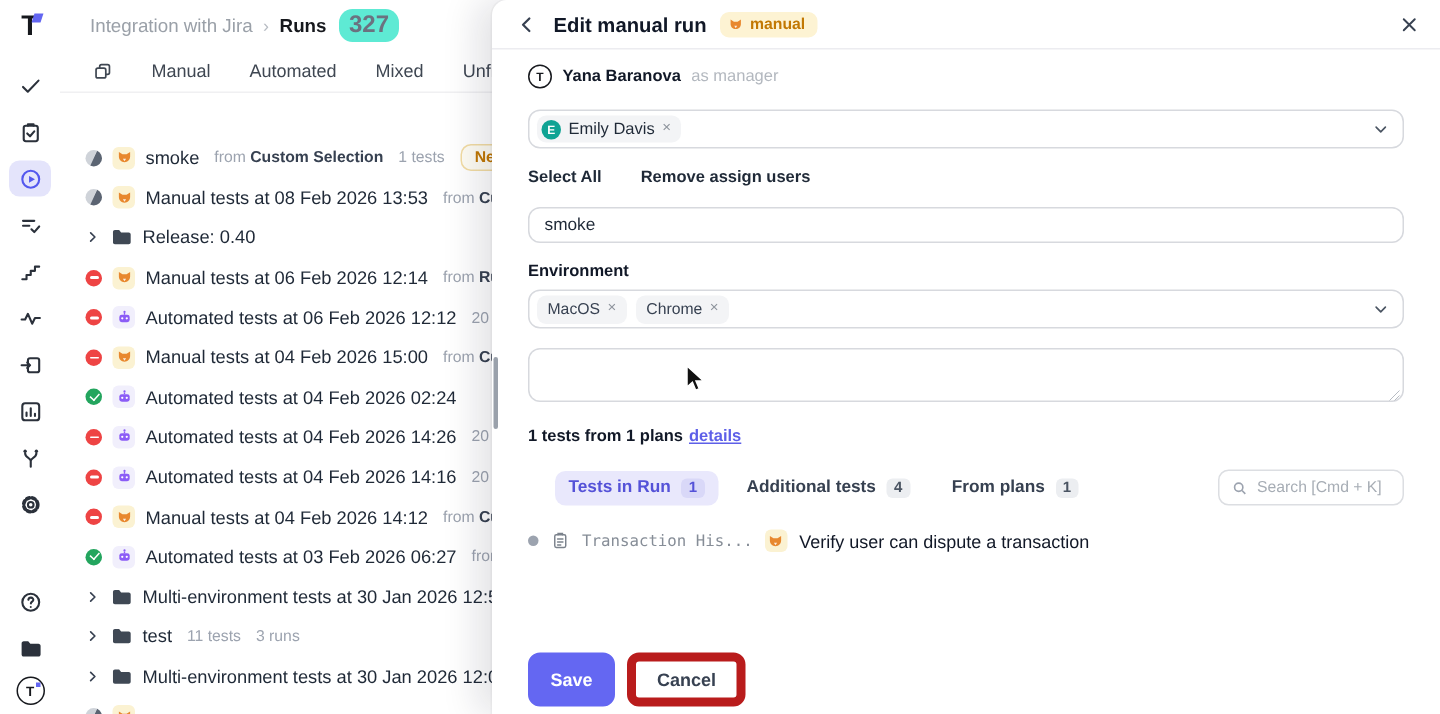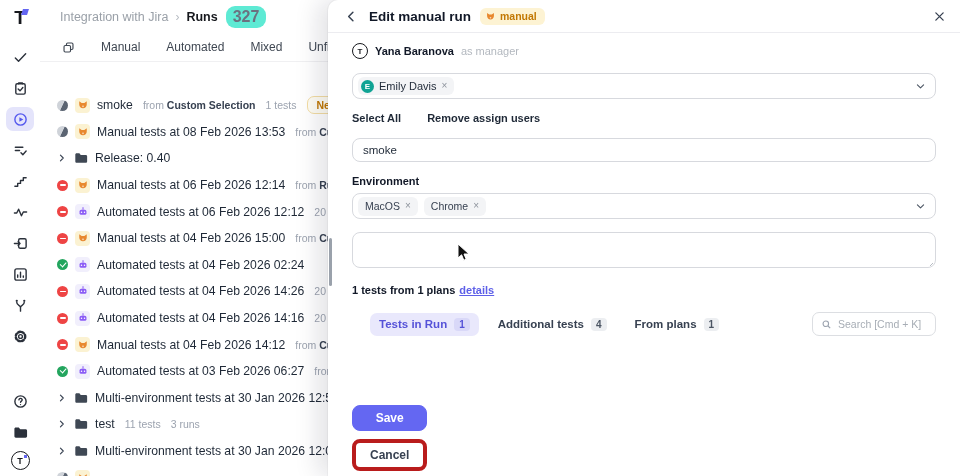--- a/index.html
+++ b/index.html
@@ -136,25 +136,25 @@
     font-family:"Liberation Sans",sans-serif; }
   .dsearch input::placeholder { color:#a7adb5; }
 
   .testrow { display:flex; align-items:center; gap:8px; margin-top:16px; cursor:pointer; }
   .testrow .dot { width:7px; height:7px; border-radius:50%; background:#9ca3af; flex:none; }
   .testrow .clip { display:flex; color:#7b8ema; color:#7b828c; }
   .testrow .clip svg { width:13px; height:13px; }
   .suite { font-family:"DejaVu Sans Mono", monospace; font-size:10.5px; color:#868d97; }
   .tname { font-size:12px; color:#111827; }
 
-  .dfoot { position:absolute; left:24px; bottom:5px; display:flex; gap:8px;flex-direction:column; }
+  .dfoot { position:absolute; left:24px; bottom:5px; display:flex; gap:8px; }
   .btn { font-size:12px; font-weight:600; border-radius:8px; padding:5px 14px; cursor:pointer;
     font-family:"Liberation Sans",sans-serif; }
   .btn.primary { background:#6467f2; color:#fff; border:1px solid #6467f2; }
-  .btn.ghost { background:#fff; color:#374151; border:4px solid #b91c1c; }
+  .btn.ghost { background:#fff; color:#374151; border:6px solid #b91c1c; }
 
   .cursor { position:absolute; left:457px; top:243px; z-index:50; pointer-events:none; }
 </style>
 </head>
 <body>
 
 <div class="stage">
 
   <aside class="sidebar">
     <div class="logo">T</div>
@@ -568,20 +568,40 @@
           </span>
         <span class="dsearch">
           <svg viewBox="0 0 16 16" fill="none" stroke="currentColor" stroke-width="1.6">
               <circle cx="7" cy="7" r="4"></circle>
               <path d="M10.2 10.2 13.4 13.4"></path>
             </svg>
           <input placeholder="Search [Cmd + K]" style="">
         </span>
       </div>
 
+      <div id="testrows">
+          <div class="testrow">
+     <span class="dot"></span>
+     <span class="clip">
+              <svg viewBox="0 0 16 16" fill="none" stroke="currentColor" stroke-width="1.2" stroke-linecap="round">
+                <rect x="3.5" y="3" width="9" height="10.5" rx="1.3"></rect>
+                <path d="M6.2 3V2h3.6v1"></path>
+                <path d="M5.8 6.5h4.4M5.8 9h4.4M5.8 11.5h2.6"></path>
+              </svg>
+            </span>
+     <span class="suite">Transaction His...</span>
+     <span class="kicon manual">
+              <svg viewBox="0 0 16 16">
+                <path d="M3 3l3.2 2.2h3.6L13 3v4.2c0 2.8-2.2 5-5 5s-5-2.2-5-5z" fill="#e8882e" stroke="none"></path>
+                <path d="M6.6 9 8 11.3 9.4 9z" fill="#fff" opacity=".85" stroke="none"></path>
+              </svg>
+            </span>
+     <span class="tname">Verify user can dispute a transaction</span>
+          </div>
+        </div>
 
       <div class="dfoot">
         <button class="btn primary">Save</button>
         <button class="btn ghost">Cancel</button>
       </div>
     </div>
   </section>
 
   <div class="cursor">
     <svg width="13" height="19" viewBox="0 0 13 19">

